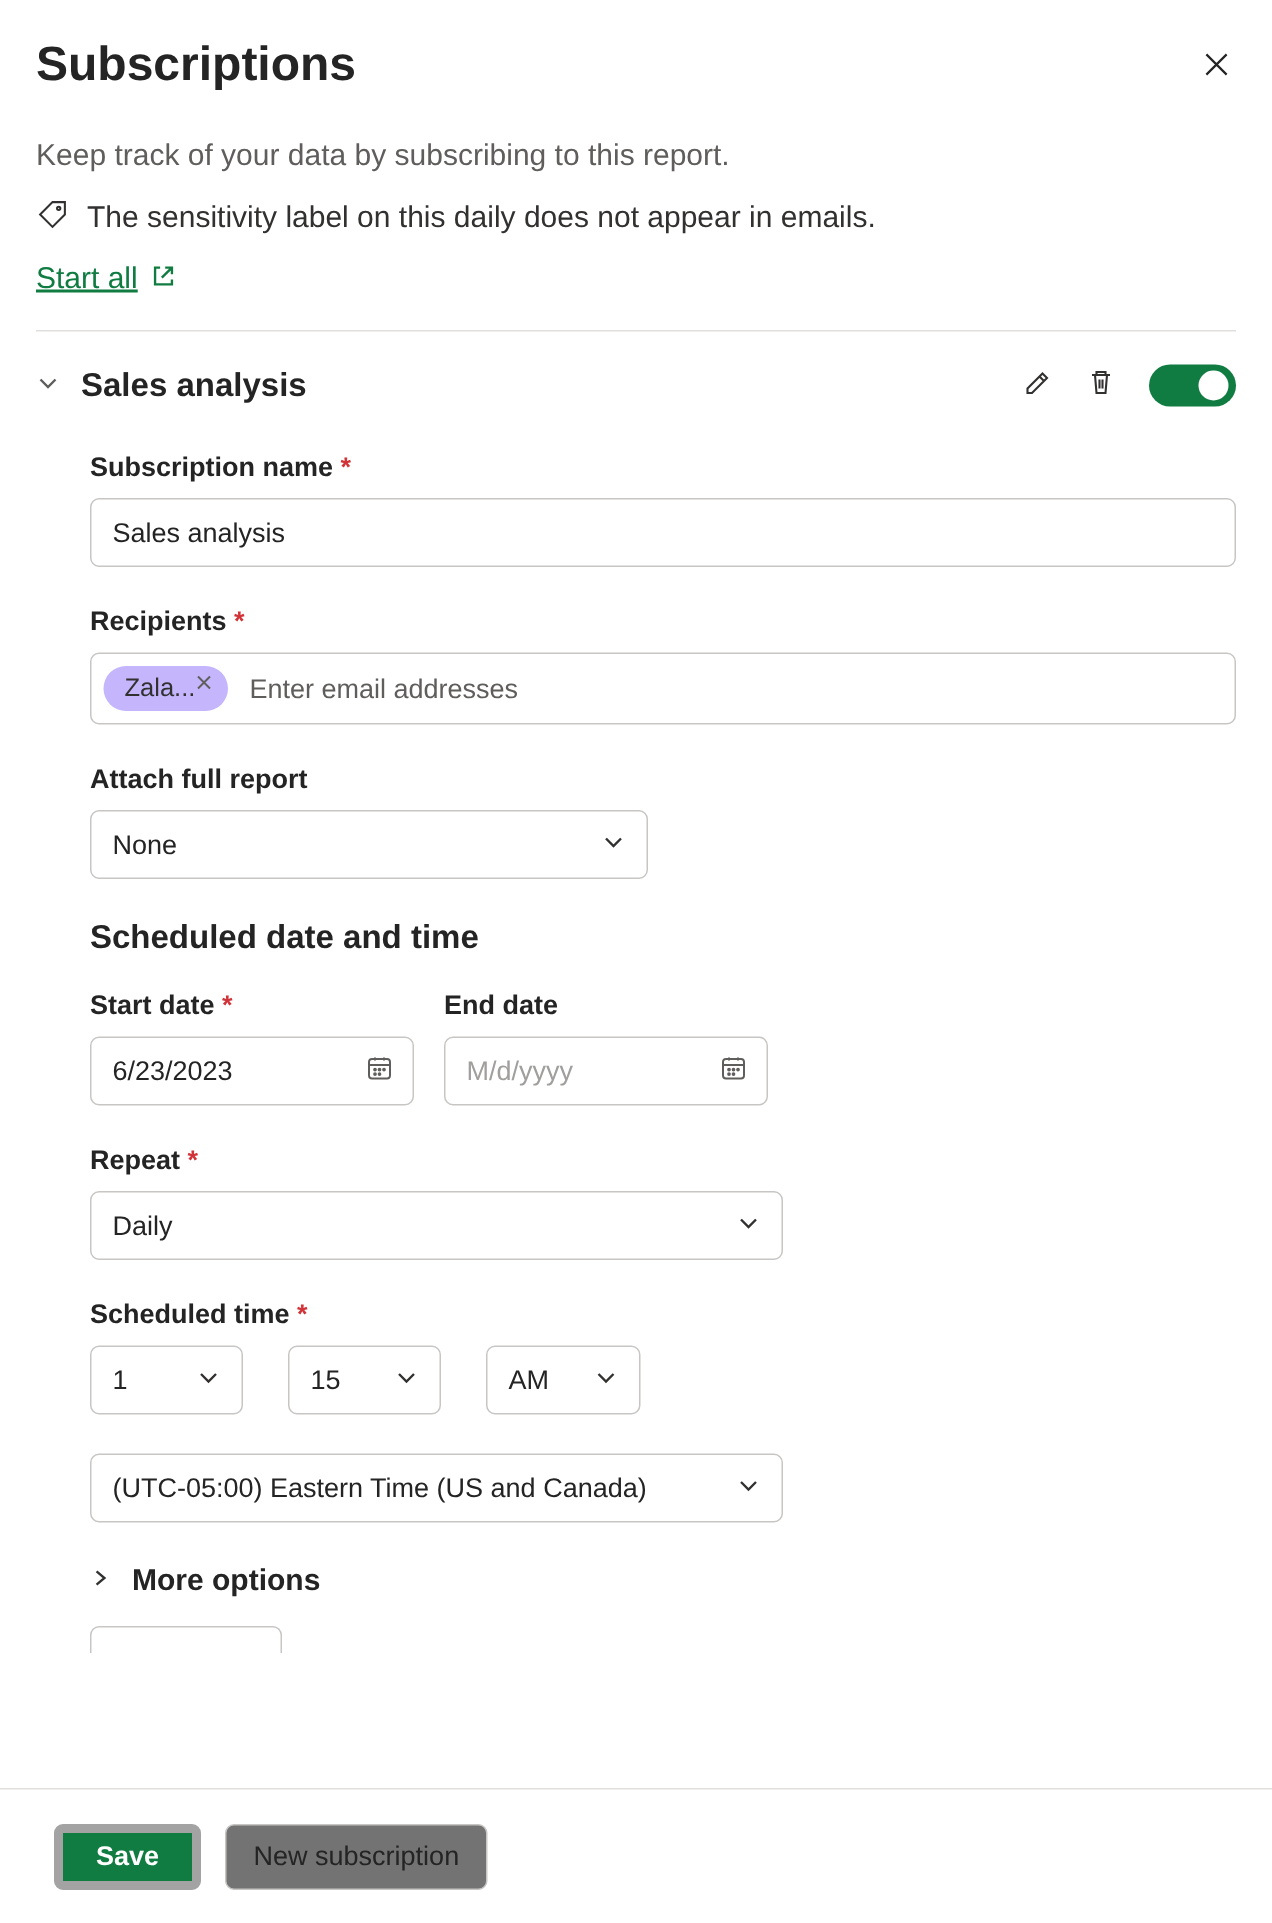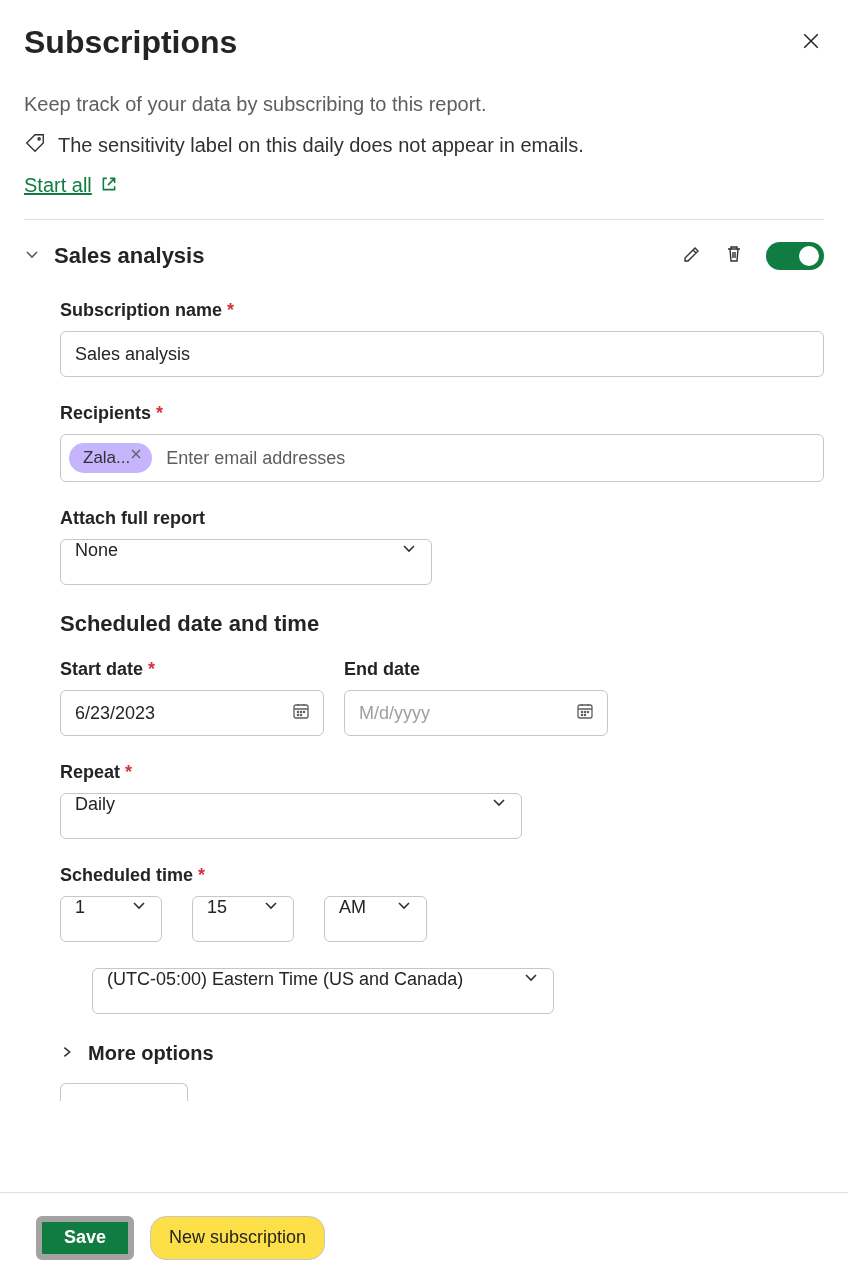--- a/index.html
+++ b/index.html
@@ -1,20 +1,20 @@
 <!DOCTYPE html>
 <html><head>
   <meta charset="utf-8">
   <style>
     * { box-sizing: border-box; margin: 0; padding: 0; font-family: "Segoe UI", -apple-system, BlinkMacSystemFont, sans-serif; }
     body { width: 848px; height: 1282px; background: #fff; position: relative; color: #242424; }
     
     .panel { padding: 24px 24px 0 24px; height: calc(100% - 90px); overflow: hidden; }
     
-    .header-row { display: flex; justify-content: space-between; align-items: center; }
+    .header-row { display: flex; justify-content: space-between; align-items: flex-end; }
     .title { font-size: 32px; font-weight: 700; color: #242424; }
     .close-btn { cursor: pointer; padding: 4px; }
     .close-btn svg { width: 18px; height: 18px; }
     
     .subtitle { font-size: 20px; color: #605e5c; margin-top: 32px; }
     
     .sensitivity-row { display: flex; align-items: center; gap: 12px; margin-top: 16px; }
     .sensitivity-row svg { width: 22px; height: 22px; flex-shrink: 0; }
     .sensitivity-text { font-size: 20px; color: #323130; }
     
@@ -44,50 +44,50 @@
     
     .field-block { margin-bottom: 26px; }
     
     .chip-input { width: 100%; min-height: 48px; border: 1px solid #c8c6c4; border-radius: 6px; padding: 6px 8px; display: flex; align-items: center; gap: 8px; flex-wrap: wrap; }
     .chip { background: #c4b5fd; border-radius: 16px; padding: 5px 10px 5px 14px; display: inline-flex; align-items: flex-start; font-size: 17px; color: #323130; }
     .chip-remove { cursor: pointer; display: flex; }
     .chip-remove svg { width: 12px; height: 12px; }
     .chip-placeholder { border: none; outline: none; font-size: 18px; color: #242424; flex: 1; padding-left: 6px; min-width: 200px; }
     .chip-placeholder::placeholder { color: #605e5c; }
     
-    .select { height: 46px; border: 1px solid #c8c6c4; border-radius: 6px; padding: 0 14px; display: flex; justify-content: space-between; cursor: pointer; font-size: 18px; }
+    .select { height: 46px; border: 1px solid #c8c6c4; border-radius: 6px; padding: 12px 14px; display: flex; justify-content: space-between; cursor: pointer; font-size: 18px; }
     .select.sm { width: 372px; }
     .select.repeat { width: 462px; }
-    .select.tz { width: 462px; margin-left: 32px; }
+    .select.tz { width: 462px; }
     .select.tiny-h { width: 102px; }
     .select.tiny-m { width: 102px; }
     .select.tiny-ap { width: 103px; }
     .chev svg { width: 16px; height: 16px; }
     
     .section-title { font-size: 22px; font-weight: 700; margin-bottom: 22px; margin-top: 6px; }
     
     .date-row { display: flex; gap: 20px; }
     .date-col { display: flex; flex-direction: column; }
-    .date-input { width: 264px; height: 46px; border: 1px solid #c8c6c4; border-radius: 6px; padding: 0 12px 0 14px; display: flex; align-items: center; justify-content: space-between; font-size: 18px; }
+    .date-input { width: 216px; height: 46px; border: 1px solid #c8c6c4; border-radius: 6px; padding: 0 12px 0 14px; display: flex; align-items: center; justify-content: space-between; font-size: 18px; }
     .date-placeholder { color: #a19f9d; }
     .cal-icon svg { width: 20px; height: 20px; }
     
     .time-row { display: flex; gap: 30px; }
     
     .info-text { font-size: 18px; color: #323130; margin-top: 24px; line-height: 1.5; padding-right: 10px; }
     
     .more-row { display: flex; align-items: center; gap: 14px; margin-top: 28px; cursor: pointer; }
     .more-row svg { width: 14px; height: 14px; }
     .more-label { font-size: 20px; font-weight: 700; }
     
     .partial-box { margin-top: 18px; width: 128px; height: 18px; border: 1px solid #c8c6c4; border-bottom: none; border-radius: 6px 6px 0 0; }
     
     .footer { position: absolute; bottom: 0; left: 0; right: 0; height: 90px; border-top: 1px solid #e1dfdd; display: flex; align-items: center; gap: 16px; padding: 0 36px; background: #fff; }
     .btn-primary { background: #107c41; color: #fff; border: 6px solid #a3a3a3; border-radius: 6px; height: 44px; padding: 0 22px; font-size: 18px; font-weight: 600; cursor: pointer; }
-    .btn-secondary { background: #fde047; color: #242424; border: 1px solid #c8c6c4; border-radius: 16px; height: 44px; padding: 0 18px; font-size: 18px; font-weight: 400; cursor: pointer; }
+    .btn-secondary { background: #737373; color: #242424; border: 1px solid #c8c6c4; border-radius: 6px; height: 44px; padding: 0 18px; font-size: 18px; font-weight: 400; cursor: pointer; }
   </style>
 </head>
 <body>
 
 <div class="panel">
   <div class="header-row">
     <h1 class="title">Subscriptions</h1>
     <div class="close-btn">
       <svg viewBox="0 0 16 16" stroke="#242424" stroke-width="1.3" fill="none">
           <path d="M2 2 L14 14 M14 2 L2 14"></path>

